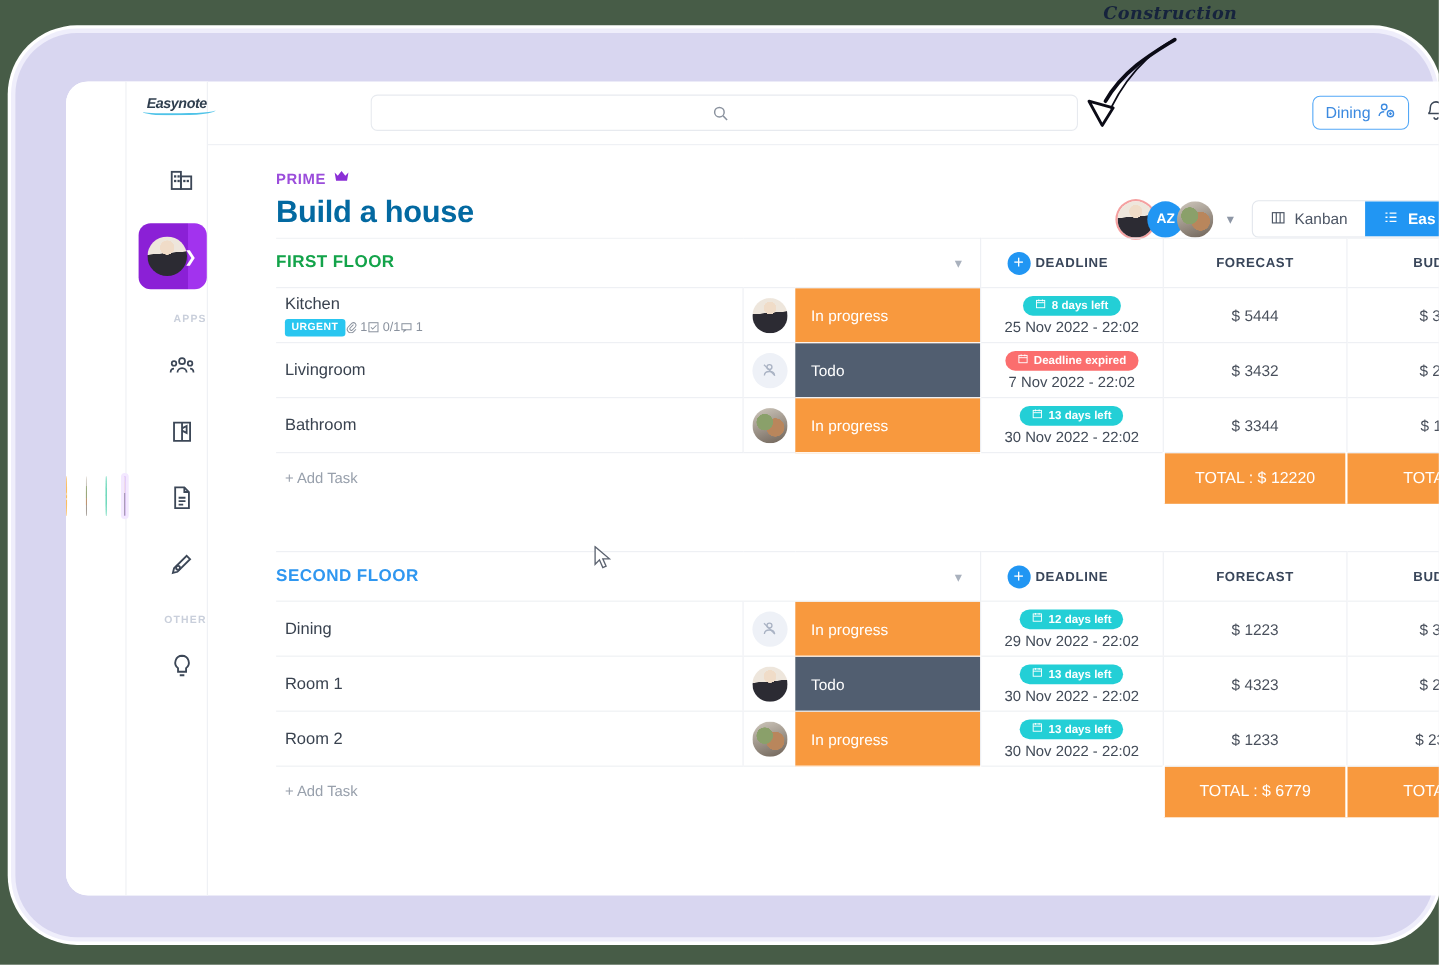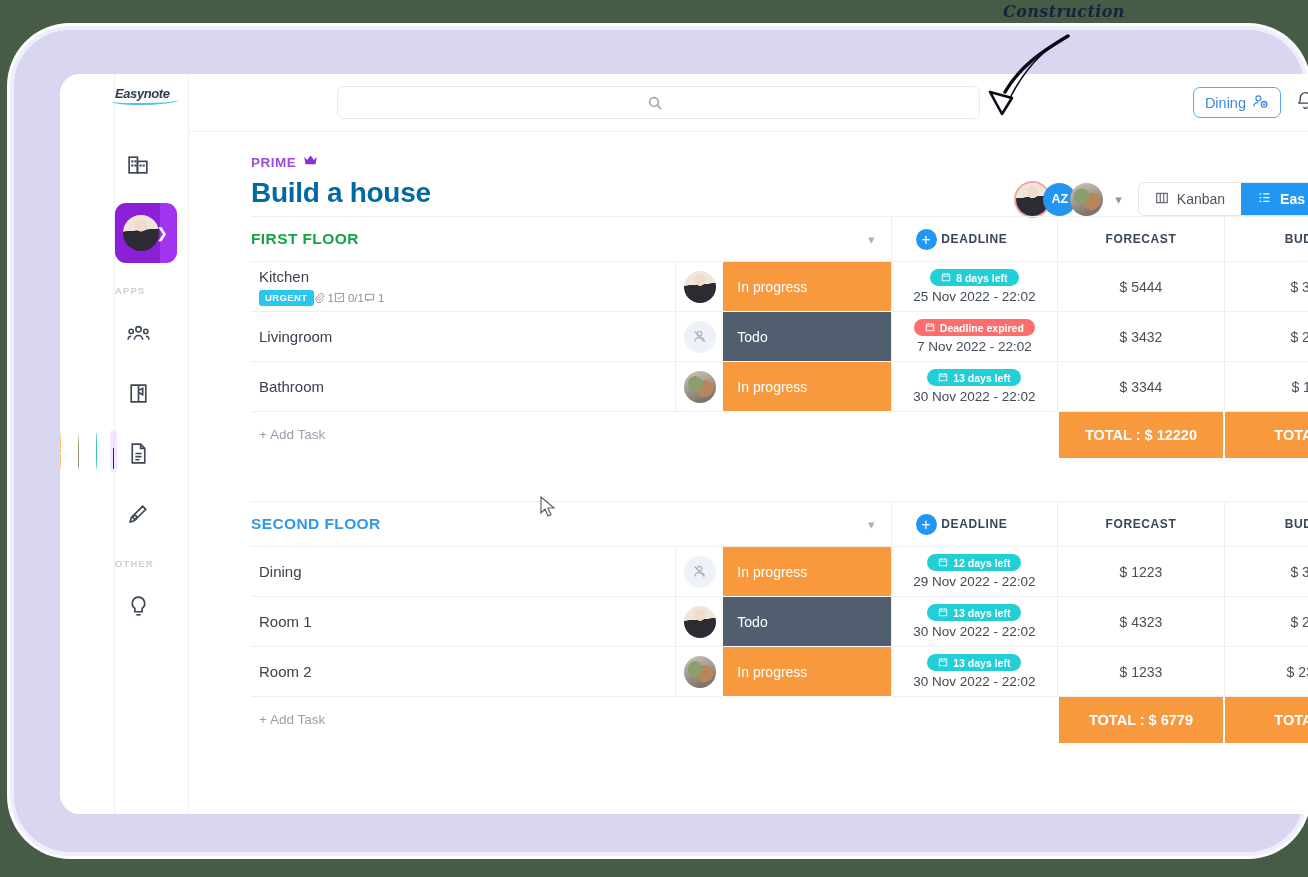--- a/index.html
+++ b/index.html
@@ -70,21 +70,21 @@
       linear-gradient(160deg,#cfc8bd,#6e6257); }
 
   
   #icon-sidebar {
     width: 75px; min-width: 75px;
     background: #ffffff;
     border-left: 1px solid #eef0f4;
     border-right: 1px solid #eef0f4;
     display: flex;
     flex-direction: column;
-    align-items: flex-start;
+    align-items: flex-end;
     padding-top: 12px;
   }
   #brand-logo {
     font-size: 13px; font-weight: bold; font-style: italic;
     color: #2f3e4e; letter-spacing: -.4px;
     position: relative; margin-bottom: 42px;
   }
   #brand-logo::after {
     content: ""; position: absolute;
     left: -3px; right: -8px; bottom: -4px; height: 6px;
@@ -247,21 +247,21 @@
   }
   .dl-ok { background: #23cfd6; }
   .dl-exp { background: #fb6e6e; }
   .dl-date { font-size: 13.5px; color: #414a57; margin-top: 3px; }
 
   td.addtask {
     height: 46px; font-size: 13.5px; color: #98a0ac;
     padding-left: 8px; cursor: pointer; border-bottom: none !important;
   }
   td.total-cell {
-    background: #f8993e; color: #fff; font-weight: bold; font-size: 14.5px;
+    background: #f8993e; color: #fff; font-weight: normal; font-size: 14.5px;
     text-align: center; height: 38px;
     border-left: 2px solid #fff; border-bottom: none !important;
   }
   .spacer-row td { height: 44px; border: none !important; }
 
   
   #cursor { position: absolute; left: 526px; top: 466px; }
 
   
   #annotation { position: absolute; left: 960px; top: 0; pointer-events: none; }

